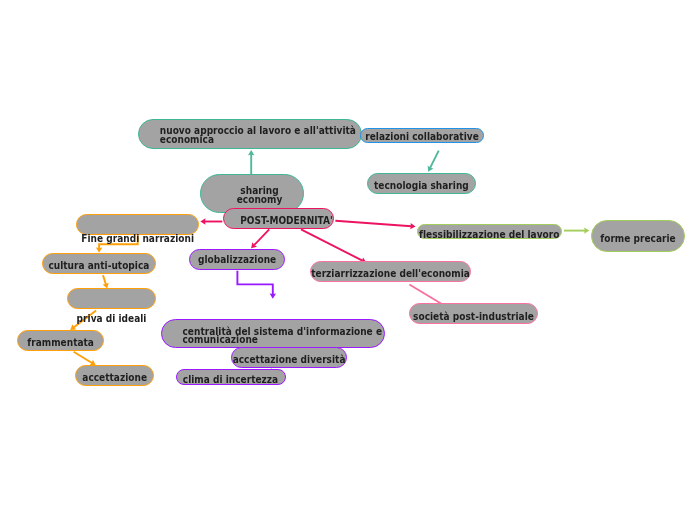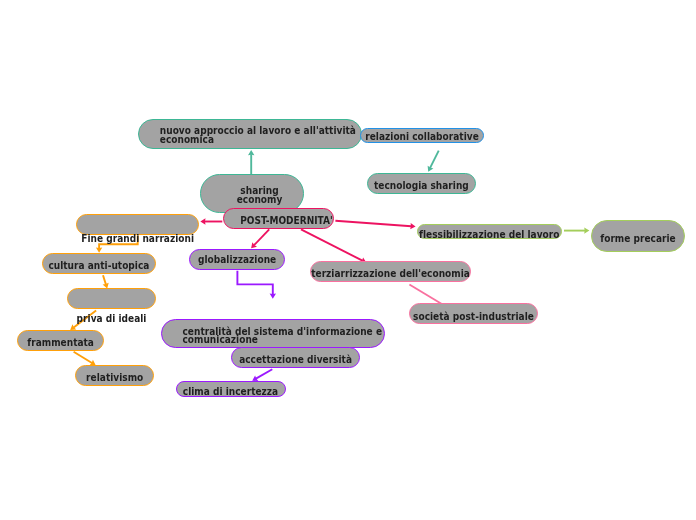--- a/index.html
+++ b/index.html
@@ -79,32 +79,32 @@
       <div class="node ctr" style="left: 41.8px; top: 252.9px; width: 114.2px; height: 21.3px; border-color: rgb(255, 160, 10); padding-left: 0px;">
         <span class="lbl" style="top: 2px;">cultura anti-utopica</span>
       </div>
       <div class="node ctr" style="left: 66.9px; top: 288.2px; width: 89.3px; height: 21.2px; border-color: rgb(255, 160, 10); padding-left: 0px;">
         <span class="lbl" style="top: 2px; margin-top: 36px;">priva di ideali</span>
       </div>
       <div class="node ctr" style="left: 17px; top: 329.9px; width: 87.3px; height: 21.3px; border-color: rgb(255, 160, 10); padding-left: 0px;">
         <span class="lbl" style="top: 2px;">frammentata</span>
       </div>
       <div class="node ctr" style="left: 74.9px; top: 364.8px; width: 79.6px; height: 21.1px; border-color: rgb(255, 160, 10); padding-left: 0px;">
-        <span class="lbl" style="top: 2px;">relativismo</span>
+        <span class="lbl" style="top: 2px;">accettazione</span>
       </div>
       <div class="node ctr" style="left: 188.9px; top: 248.8px; width: 96.4px; height: 21.4px; border-color: rgb(155, 25, 255); padding-left: 0px;">
         <span class="lbl" style="top: 0px;">globalizzazione</span>
       </div>
       <div class="node lft" style="left: 161px; top: 298.8px; width: 223.6px; height: 29.4px; border-color: rgb(155, 25, 255); padding-left: 20.5px; line-height: 8.6px; margin-top: 20px;">
         <span class="lbl" style="top: 3px;">centralità del sistema d'informazione e comunicazione</span>
       </div>
-      <div class="node ctr" style="left: 231.1px; top: 346.9px; width: 129px; height: 21.3px; border-color: rgb(155, 25, 255); padding-left: 0px;">
+      <div class="node ctr" style="left: 231.1px; top: 346.9px; width: 116px; height: 21.3px; border-color: rgb(155, 25, 255); padding-left: 0px;">
         <span class="lbl" style="top: 2px;">accettazione diversità</span>
       </div>
-      <div class="node ctr" style="left: 175.5px; top: 381px; width: 110px; height: 16px; border-color: rgb(155, 25, 255); padding-left: 0px;">
+      <div class="node ctr" style="left: 175.5px; top: 369px; width: 110px; height: 16px; border-color: rgb(155, 25, 255); padding-left: 0px;">
         <span class="lbl" style="top: 2px;">clima di incertezza</span>
       </div>
       <div class="node ctr" style="left: 309.6px; top: 260.9px; width: 161.9px; height: 21.3px; border-color: rgb(249, 113, 159); padding-left: 0px;">
         <span class="lbl" style="top: 2px;">terziarrizzazione dell'economia</span>
       </div>
       <div class="node ctr" style="left: 408.7px; top: 303px; width: 129.6px; height: 21.3px; border-color: rgb(249, 113, 159); padding-left: 0px; text-align: right;">
         <span class="lbl" style="top: 3px;">società post-industriale</span>
       </div>
       <div class="node ctr" style="left: 416.5px; top: 224px; width: 145.5px; height: 15px; border-color: rgb(164, 206, 91); padding-left: 0px;">
         <span class="lbl" style="top: 3px;">flessibilizzazione del lavoro</span>

